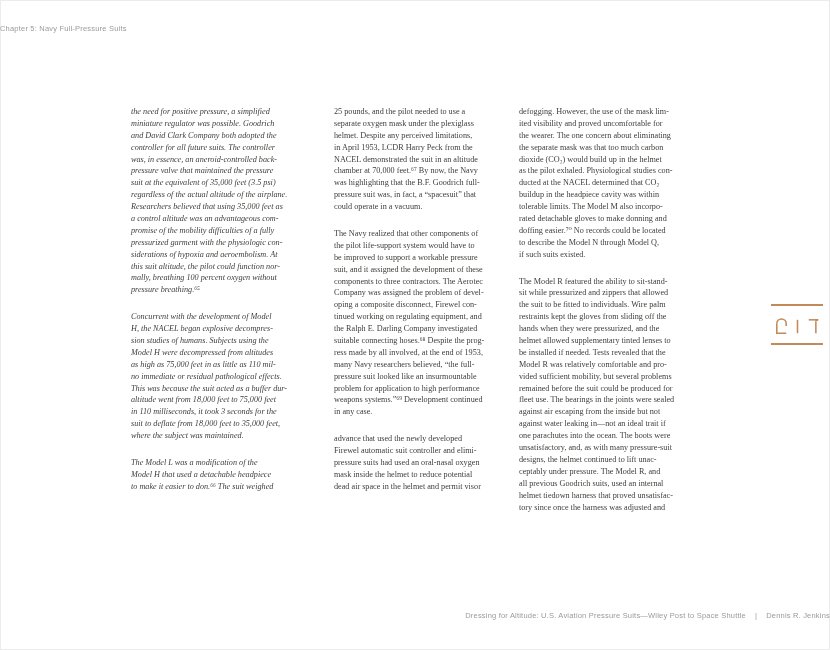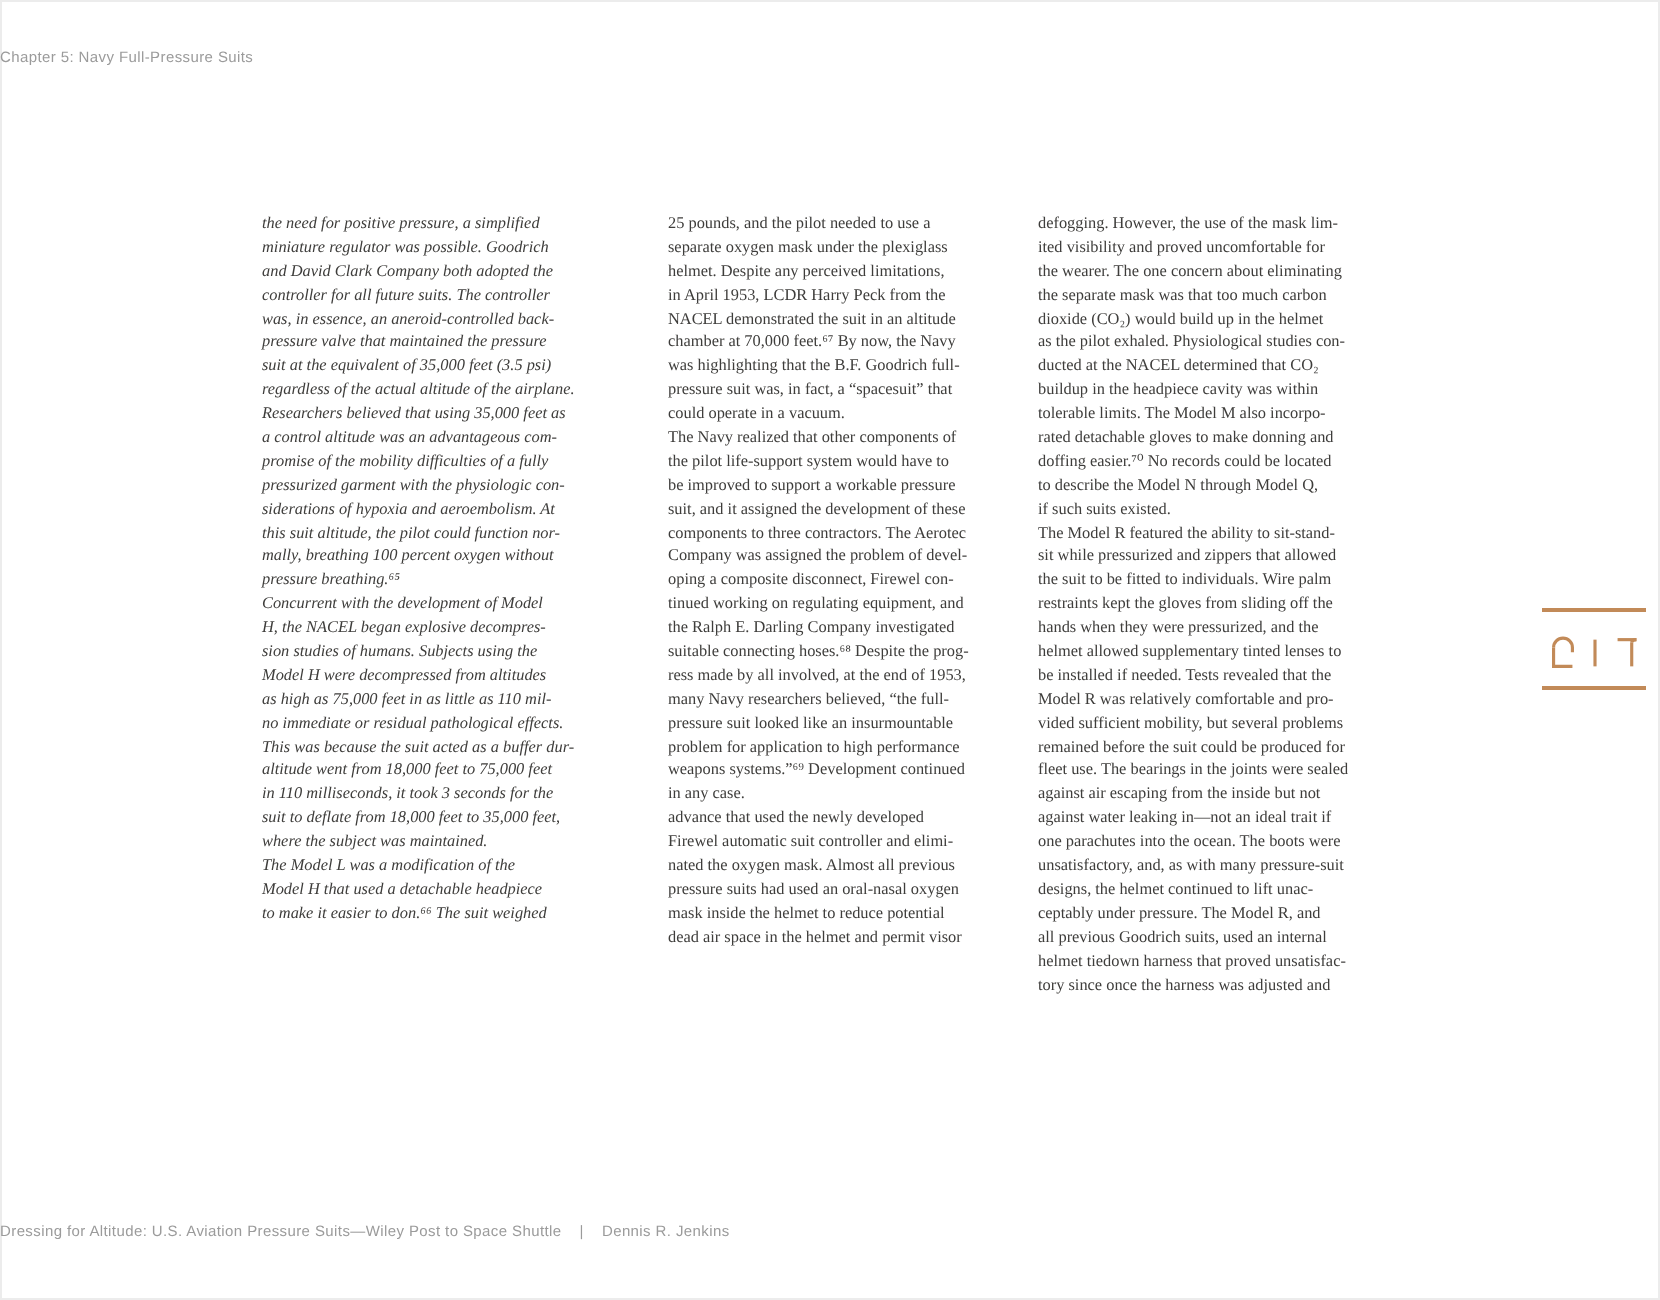--- a/index.html
+++ b/index.html
@@ -14,34 +14,34 @@
   }
   .col {
     position:absolute; top:106px; width:182px;
     font-family:"Liberation Serif","DejaVu Serif",serif;
     font-size:8.2px; color:#3e3d3b;
   }
   #col-0 { left:131px;font-style:italic; }
   #col-1 { left:334px; }
   #col-2 { left:519px; }
   .para { margin:0; }
-  .para + .para { margin-top:0; }
+  .para + .para { margin-top:15px; }
   .line { height:11.9px; line-height:11.9px; white-space:nowrap; }
   .pagenum-block {
     position:absolute; left:771px; top:304px; width:52px;
   }
   .pagenum-rule { height:2px; background: var(--accent,#c28a58); }
   .pagenum-digits {
     display:flex; justify-content:center; align-items:flex-end;
     gap:5px; padding:6px 0 5px 0; height:26px;
   }
   .pagenum-digits svg { display:block; }
   .page-footer {
     position:absolute; top:611px; left:0; width:100%;
-    text-align:left; font-size:7.5px; color:#9b9b9b; letter-spacing:0.2px;
+    text-align:right; font-size:7.5px; color:#9b9b9b; letter-spacing:0.2px;
   }
   .page-footer .divider { margin:0 9px; }
 </style>
 </head>
 <body>
 
 <div id="page" style="--accent: #c28a58;">
 
   <div class="running-header">Chapter 5: Navy Full-Pressure Suits</div>
 
@@ -109,21 +109,20 @@
         <div class="line">ress made by all involved, at the end of 1953,</div>
         <div class="line">many Navy researchers believed, “the full-</div>
         <div class="line">pressure suit looked like an insurmountable</div>
         <div class="line">problem for application to high performance</div>
         <div class="line">weapons systems.”⁶⁹ Development continued</div>
         <div class="line">in any case.</div>
       </div>
       <div class="para">
         <div class="line">advance that used the newly developed</div>
         <div class="line">Firewel automatic suit controller and elimi-</div>
-        <div class="line">nated the oxygen mask. Almost all previous</div>
         <div class="line">pressure suits had used an oral-nasal oxygen</div>
         <div class="line">mask inside the helmet to reduce potential</div>
         <div class="line">dead air space in the helmet and permit visor</div>
       </div>
     </div>
   <div id="col-2" class="col">
       <div class="para">
         <div class="line">defogging. However, the use of the mask lim-</div>
         <div class="line">ited visibility and proved uncomfortable for</div>
         <div class="line">the wearer. The one concern about eliminating</div>

